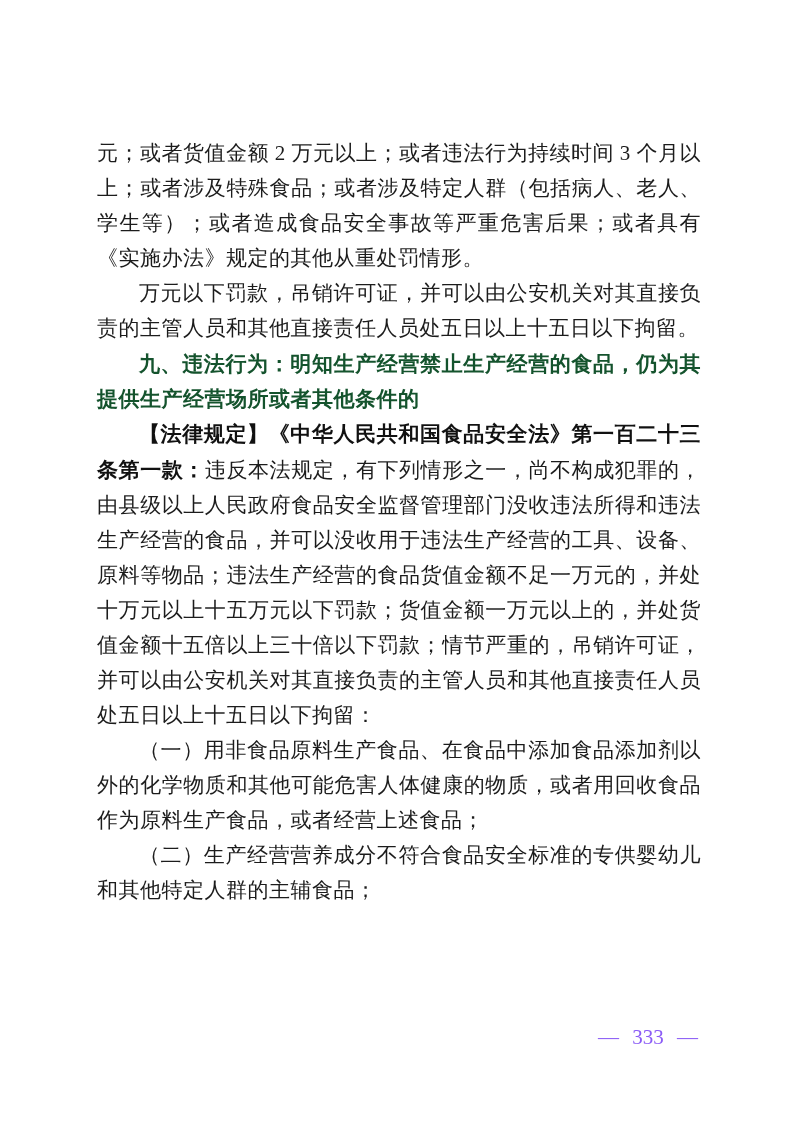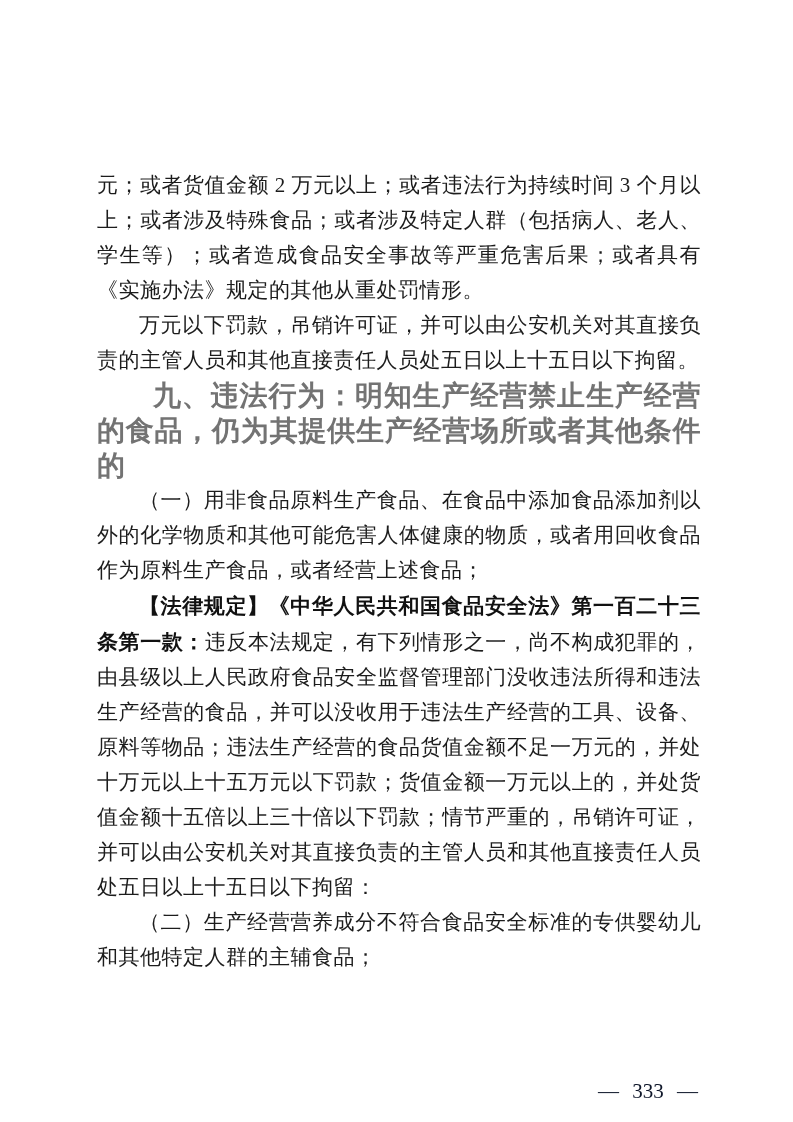--- a/index.html
+++ b/index.html
@@ -12,21 +12,20 @@
     background: #ffffff;
     position: relative;
     overflow: hidden;
     color: #1c1c1c;
     font-family: "Liberation Serif", "DejaVu Serif", serif;
   }
   .page {
     position: absolute;
     inset: 0;
     background: #ffffff;
-    margin-top: 32px;
   }
   .body-text {
     position: absolute;
     left: 97px;
     top: 136px;
     width: 604px;
   }
   .para {
     margin: 0;
     font-size: 21px;
@@ -36,62 +35,62 @@
     letter-spacing: 0.5px;
   }
   .indent {
     text-indent: 2em;
   }
   .no-indent {
     text-indent: 0;
   }
   .heading {
     margin: 0;
-    font-size: 28px;
+    font-size: 21px;
     line-height: 35px;
     font-weight: bold;
     font-family: "Liberation Sans", "DejaVu Sans", sans-serif;
     text-indent: 2em;
     text-align: justify;
     text-justify: inter-ideograph;
     letter-spacing: 0.5px;
-    color: #737373;
+    color: #14532d;
   }
   .bold-label {
     font-weight: bold;
     font-family: "Liberation Sans", "DejaVu Sans", sans-serif;
     color: #111111;
   }
   .page-footer {
     position: absolute;
-    top: 1044px;
+    top: 1022px;
     right: 95px;
     font-size: 21px;
     line-height: 30px;
     word-spacing: 8px;
-    color: #0f172a;
+    color: #8b5cf6;
     font-family: "Liberation Serif", "DejaVu Serif", serif;
   }
 </style>
 </head>
 <body>
 
 <div class="page">
   <main class="body-text">
 
     <p class="para no-indent">元；或者货值金额 2 万元以上；或者违法行为持续时间 3 个月以上；或者涉及特殊食品；或者涉及特定人群（包括病人、老人、学生等）；或者造成食品安全事故等严重危害后果；或者具有《实施办法》规定的其他从重处罚情形。</p>
 
 
     <p class="para indent">万元以下罚款，吊销许可证，并可以由公安机关对其直接负责的主管人员和其他直接责任人员处五日以上十五日以下拘留。</p>
 
     <h2 class="heading">九、违法行为：明知生产经营禁止生产经营的食品，仍为其提供生产经营场所或者其他条件的</h2>
 
+    <p class="para indent"><span class="bold-label">【法律规定】《中华人民共和国食品安全法》第一百二十三条第一款：</span><span>违反本法规定，有下列情形之一，尚不构成犯罪的，由县级以上人民政府食品安全监督管理部门没收违法所得和违法生产经营的食品，并可以没收用于违法生产经营的工具、设备、原料等物品；违法生产经营的食品货值金额不足一万元的，并处十万元以上十五万元以下罚款；货值金额一万元以上的，并处货值金额十五倍以上三十倍以下罚款；情节严重的，吊销许可证，并可以由公安机关对其直接负责的主管人员和其他直接责任人员处五日以上十五日以下拘留：</span></p>
+
     <p class="para indent">（一）用非食品原料生产食品、在食品中添加食品添加剂以外的化学物质和其他可能危害人体健康的物质，或者用回收食品作为原料生产食品，或者经营上述食品；</p>
-
-    <p class="para indent"><span class="bold-label">【法律规定】《中华人民共和国食品安全法》第一百二十三条第一款：</span><span>违反本法规定，有下列情形之一，尚不构成犯罪的，由县级以上人民政府食品安全监督管理部门没收违法所得和违法生产经营的食品，并可以没收用于违法生产经营的工具、设备、原料等物品；违法生产经营的食品货值金额不足一万元的，并处十万元以上十五万元以下罚款；货值金额一万元以上的，并处货值金额十五倍以上三十倍以下罚款；情节严重的，吊销许可证，并可以由公安机关对其直接负责的主管人员和其他直接责任人员处五日以上十五日以下拘留：</span></p>
 
     <p class="para indent">（二）生产经营营养成分不符合食品安全标准的专供婴幼儿和其他特定人群的主辅食品；</p>
 
   </main>
 
   <footer class="page-footer">
     <span>— 333 —</span>
   </footer>
 </div>
 

